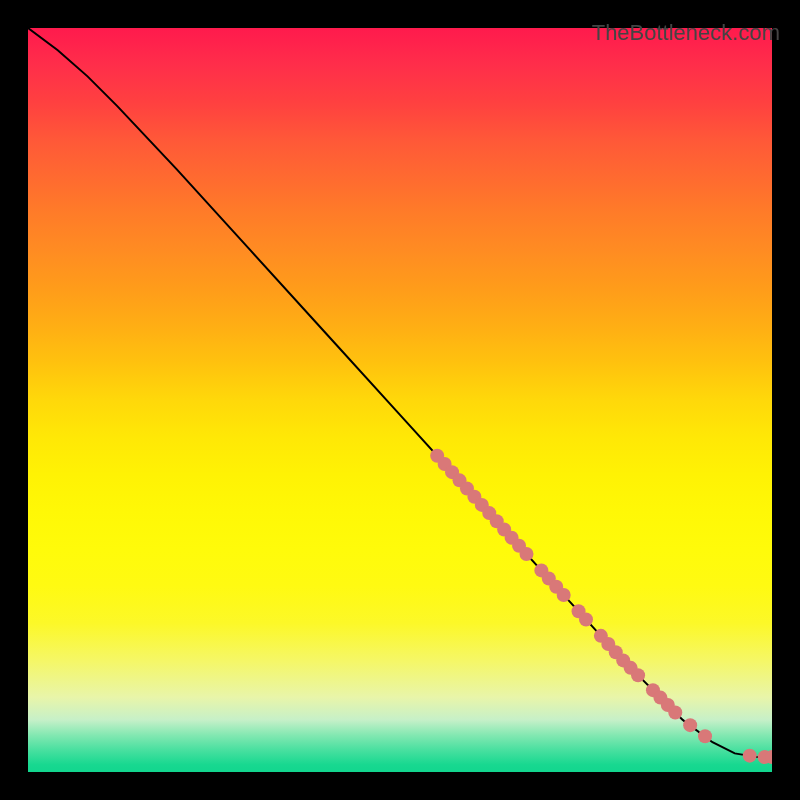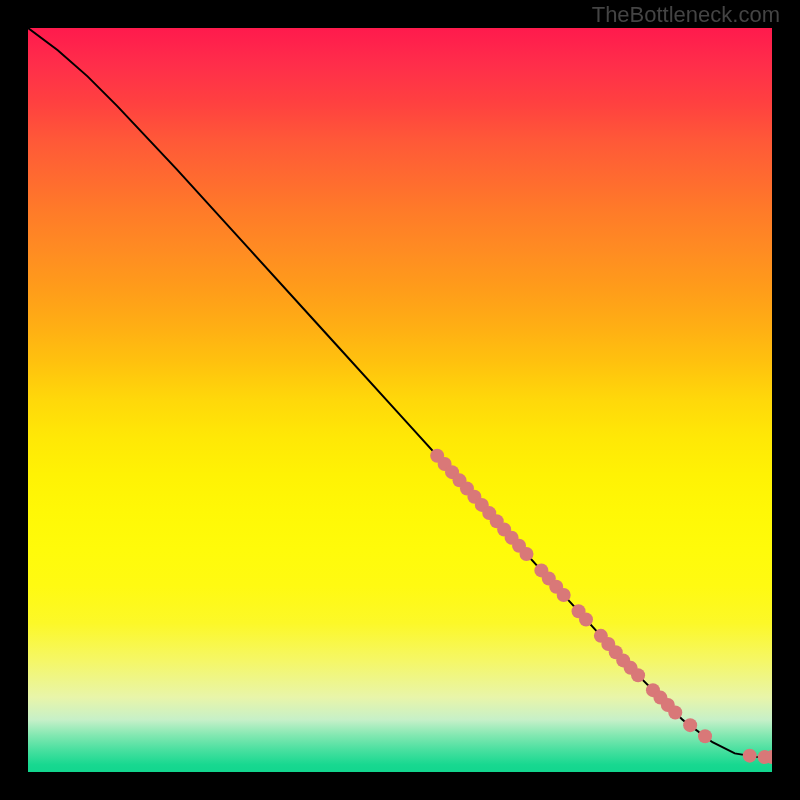--- a/index.html
+++ b/index.html
@@ -14,21 +14,21 @@
       font-family: Arial, sans-serif;
       position: relative;
     }
     .container {
       width: 800px;
       height: 800px;
       position: relative;
     }
     .watermark {
       position: absolute;
-      top: 2px;
+      top: 20px;
       right: 20px;
       color: #444;
       font-size: 22px;
       font-weight: normal;
       z-index: 10;
     }
     .plot-area {
       position: absolute;
       left: 28px;
       top: 28px;

